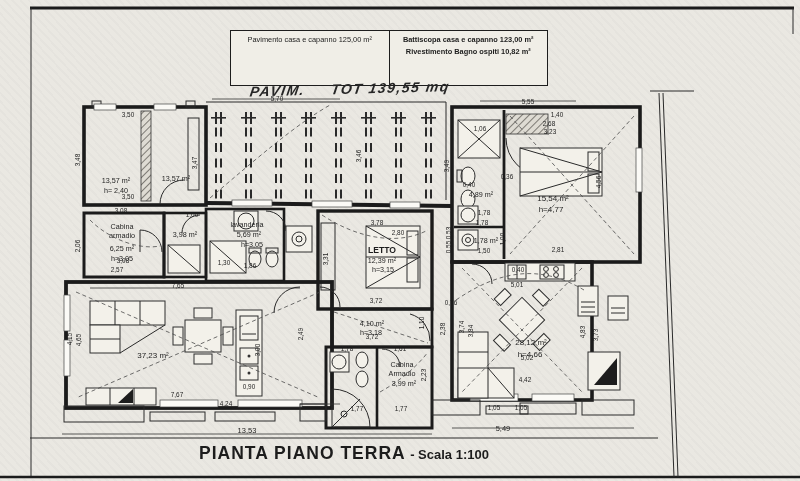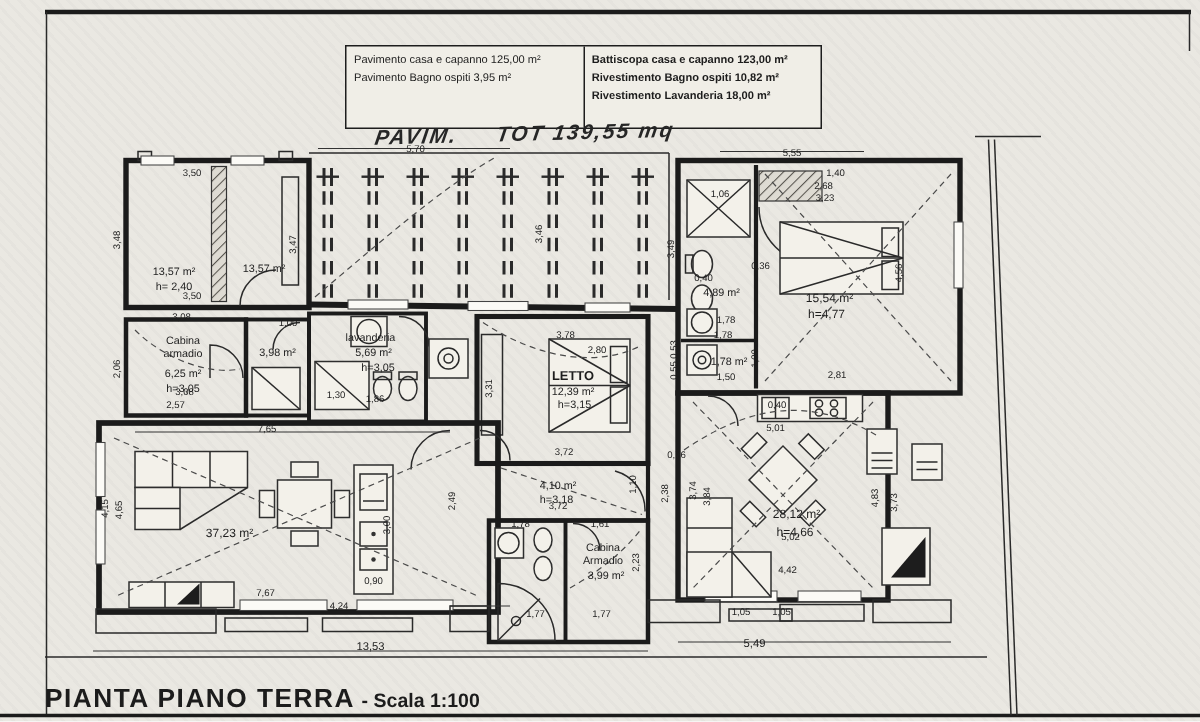--- a/index.html
+++ b/index.html
@@ -18,30 +18,30 @@
   text{fill:#1e1e1e;}
   .dim{font-size:6.4px;font-family:"Liberation Sans",sans-serif;text-anchor:middle;}
   .dim.big{font-size:7.5px;}
   .rlabel{font-size:7.2px;text-anchor:middle;font-family:"Liberation Sans",sans-serif;}
   .rbold{font-size:8.6px;font-weight:bold;text-anchor:middle;}
   .rbig{font-size:8px;text-anchor:middle;}
   .legend{
     position:absolute;left:230px;top:30px;width:318px;height:56px;
     border:1.6px solid #1d1d1d;background:#f0eee7;display:flex;box-sizing:border-box;
   }
-  .legend .col{flex:1;padding:3px 5px;font-size:7.4px;line-height:1.62;white-space:nowrap;}
+  .legend .col{flex:1;padding:3px 5px;font-size:7.4px;line-height:1.62;white-space:nowrap;text-align:center;}
   .legend .col.right{border-left:1.4px solid #1d1d1d;font-weight:bold;}
   .note{
     position:absolute;left:250px;top:80px;width:260px;
     font-size:14px;font-weight:bold;font-style:italic;letter-spacing:1.5px;
     transform:rotate(-1.5deg) skewX(-10deg);color:#262626;
   }
   .note .sp{display:inline-block;width:26px;}
   .titleband{
-    position:absolute;left:30px;top:443px;width:628px;text-align:left;margin-top:12px;
+    position:absolute;left:30px;top:443px;width:628px;text-align:center;
   }
   .titleband .main{font-size:17.5px;font-weight:bold;letter-spacing:1px;}
   .titleband .scale{font-size:13px;font-weight:bold;}
 </style>
 </head>
 <body>
 
 <div class="sheet">
 
   <svg width="800" height="481" viewBox="0 0 800 481">
@@ -515,26 +515,24 @@
         <text x="585" y="332" class="dim" transform="rotate(-90 585 332)">4,83</text>
         <text x="598" y="335" class="dim" transform="rotate(-90 598 335)">3,73</text>
         <text x="247" y="433" class="dim big">13,53</text>
         <text x="503" y="431" class="dim big">5,49</text>
       </g>
   </svg>
 
   <div class="legend">
     <div class="col">
       <div>Pavimento  casa e capanno 125,00 m²</div>
-      <div>Pavimento Bagno ospiti 3,95 m²</div>
     </div>
     <div class="col right">
       <div>Battiscopa casa e capanno 123,00 m²</div>
       <div>Rivestimento Bagno ospiti 10,82 m²</div>
-      <div>Rivestimento Lavanderia 18,00 m²</div>
     </div>
   </div>
 
   <div class="note">
     <span>PAVIM.</span><span class="sp"></span><span>TOT 139,55 mq</span>
   </div>
 
   <div class="titleband">
     <span class="main">PIANTA PIANO TERRA</span>
     <span class="scale">- Scala 1:100</span>

